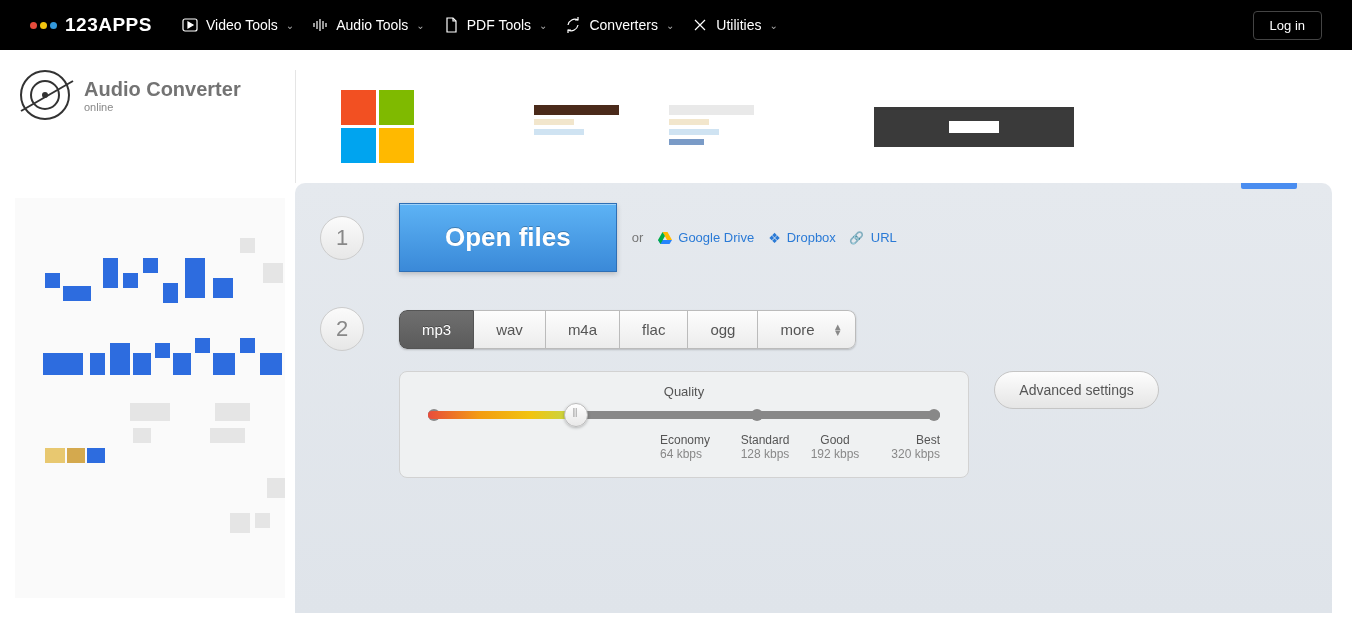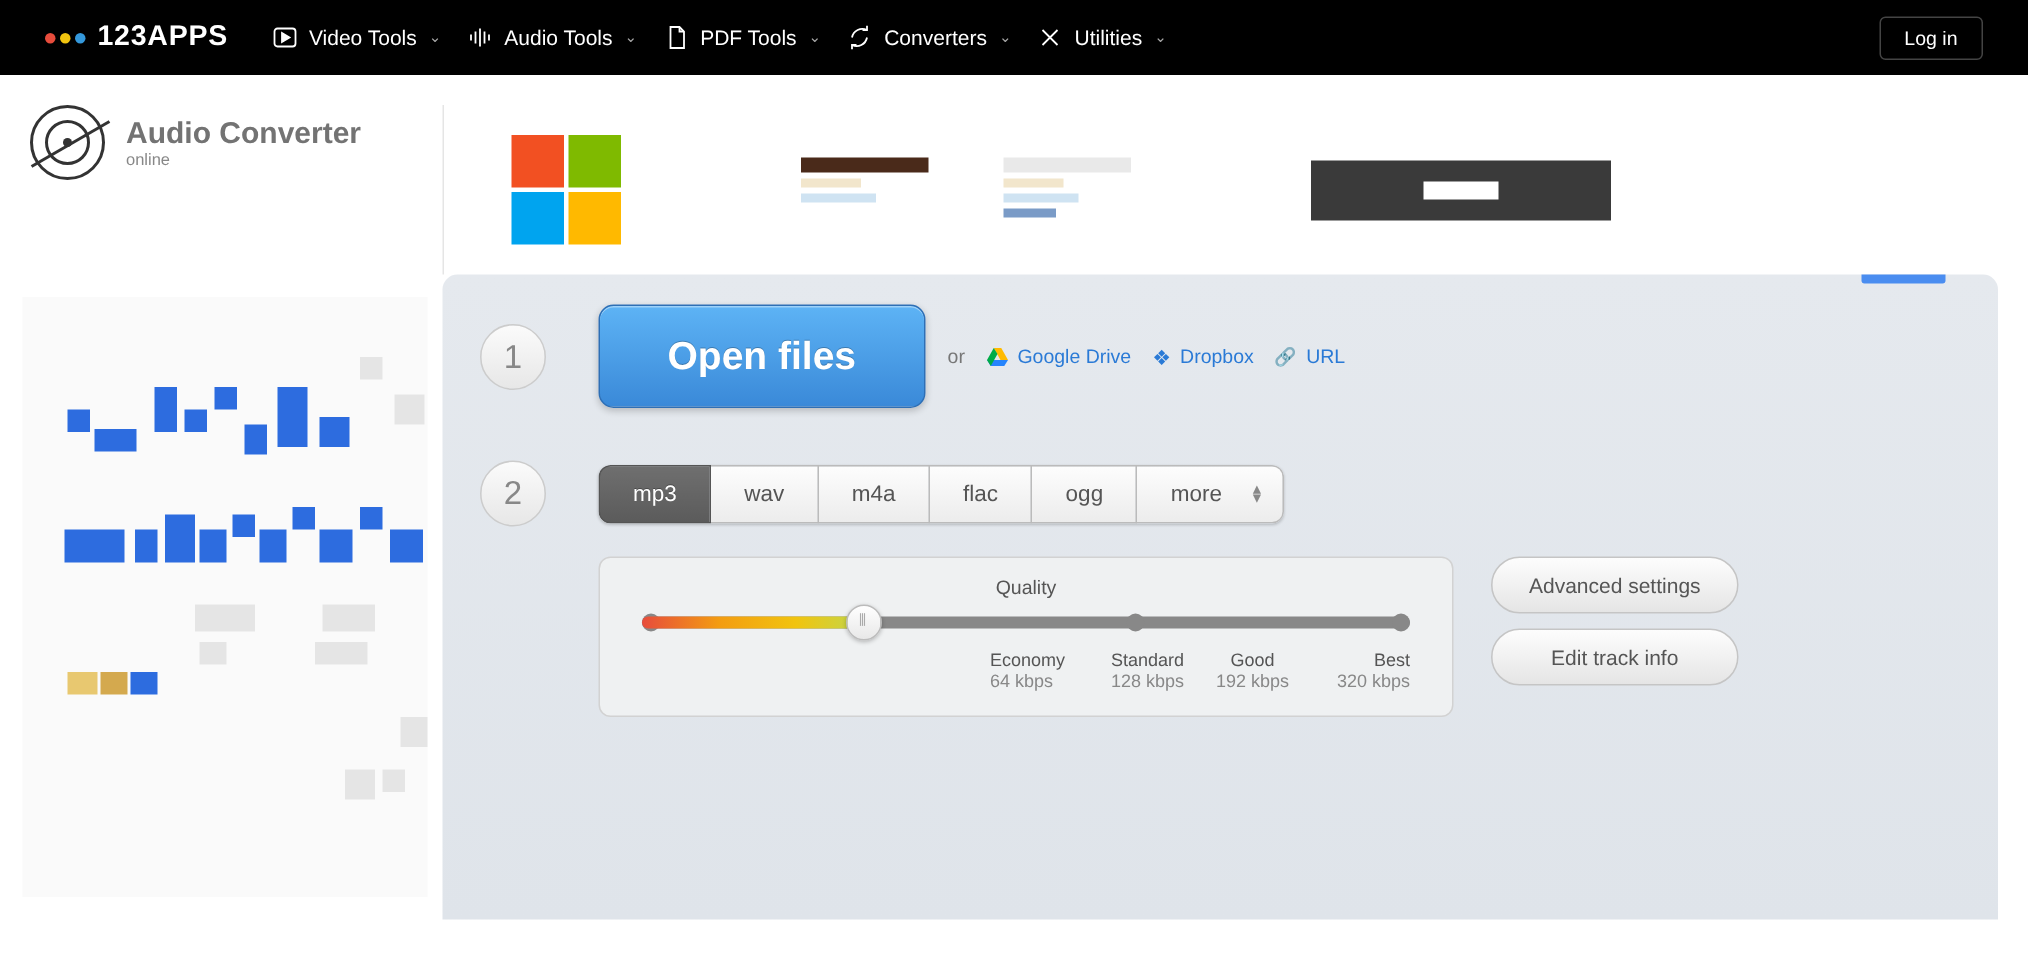--- a/index.html
+++ b/index.html
@@ -57,21 +57,21 @@
 .bg { background: #e5e5e5; }
 .by { background: #e8c870; }
 
 
 .main-panel { flex: 1; background: linear-gradient(#e5e9ee,#dfe4ea); border-radius: 10px 10px 0 0; margin-right: 20px; padding: 20px 50px 50px 25px; position: relative; }
 .top-accent { position: absolute; top: 0; right: 35px; width: 56px; height: 6px; background: #4a8df0; border-radius: 0 0 2px 2px; }
 
 .step { display: flex; align-items: center; margin-bottom: 35px; }
 .step-num { width: 44px; height: 44px; border-radius: 50%; background: linear-gradient(#fbfbfb,#e7e7e7); border: 1px solid #ccc; display: flex; align-items: center; justify-content: center; font-size: 22px; color: #888; margin-right: 35px; flex-shrink: 0; }
 
-.open-btn { background: linear-gradient(#5db3f5,#3a89d8); border: 1px solid #2e6fb5; border-radius: 10px; padding: 18px 45px; font-size: 26px; font-weight: 700; color: #fff; text-shadow: 0 -1px 0 rgba(0,0,0,0.25); box-shadow: inset 0 1px 0 rgba(255,255,255,0.4), 0 2px 5px rgba(0,0,0,0.2); cursor: pointer; }
+.open-btn { background: linear-gradient(#5db3f5,#3a89d8); border: 1px solid #2e6fb5; border-radius: 0; padding: 18px 45px; font-size: 26px; font-weight: 700; color: #fff; text-shadow: 0 -1px 0 rgba(0,0,0,0.25); box-shadow: inset 0 1px 0 rgba(255,255,255,0.4), 0 2px 5px rgba(0,0,0,0.2); cursor: pointer; }
 .or-text { font-size: 13px; color: #777; margin: 0 15px; }
 .cloud-link { display: inline-flex; align-items: center; gap: 6px; font-size: 13px; color: #2a7ad6; cursor: pointer; margin-right: 14px; }
 .gdrive-ico { width: 14px; height: 12px; }
 .dbx-ico { font-size: 14px; color: #2a7ad6; }
 .url-ico { font-size: 12px; color: #888; }
 
 .step2-body { flex: 1; }
 .format-tabs { display: inline-flex; border-radius: 8px; overflow: hidden; box-shadow: 0 1px 2px rgba(0,0,0,0.2); }
 .fmt { background: linear-gradient(#fdfdfd,#ececec); border: 1px solid #bbb; border-left: none; padding: 10px 22px; font-size: 15px; color: #555; cursor: pointer; }
 .fmt:first-child { border-left: 1px solid #bbb; border-radius: 8px 0 0 8px; }
@@ -305,17 +305,16 @@
               <div class="sub">192 kbps</div>
           </div>
           <div class="q-col right">
             <div>Best</div>
               <div class="sub">320 kbps</div>
           </div>
         </div>
       </div>
       <div class="side-btns">
         <button class="pill-btn">Advanced settings</button>
-        <button class="pill-btn">Edit track info</button>
       </div>
     </div>
   </div>
 </div>
 
 </body></html>

